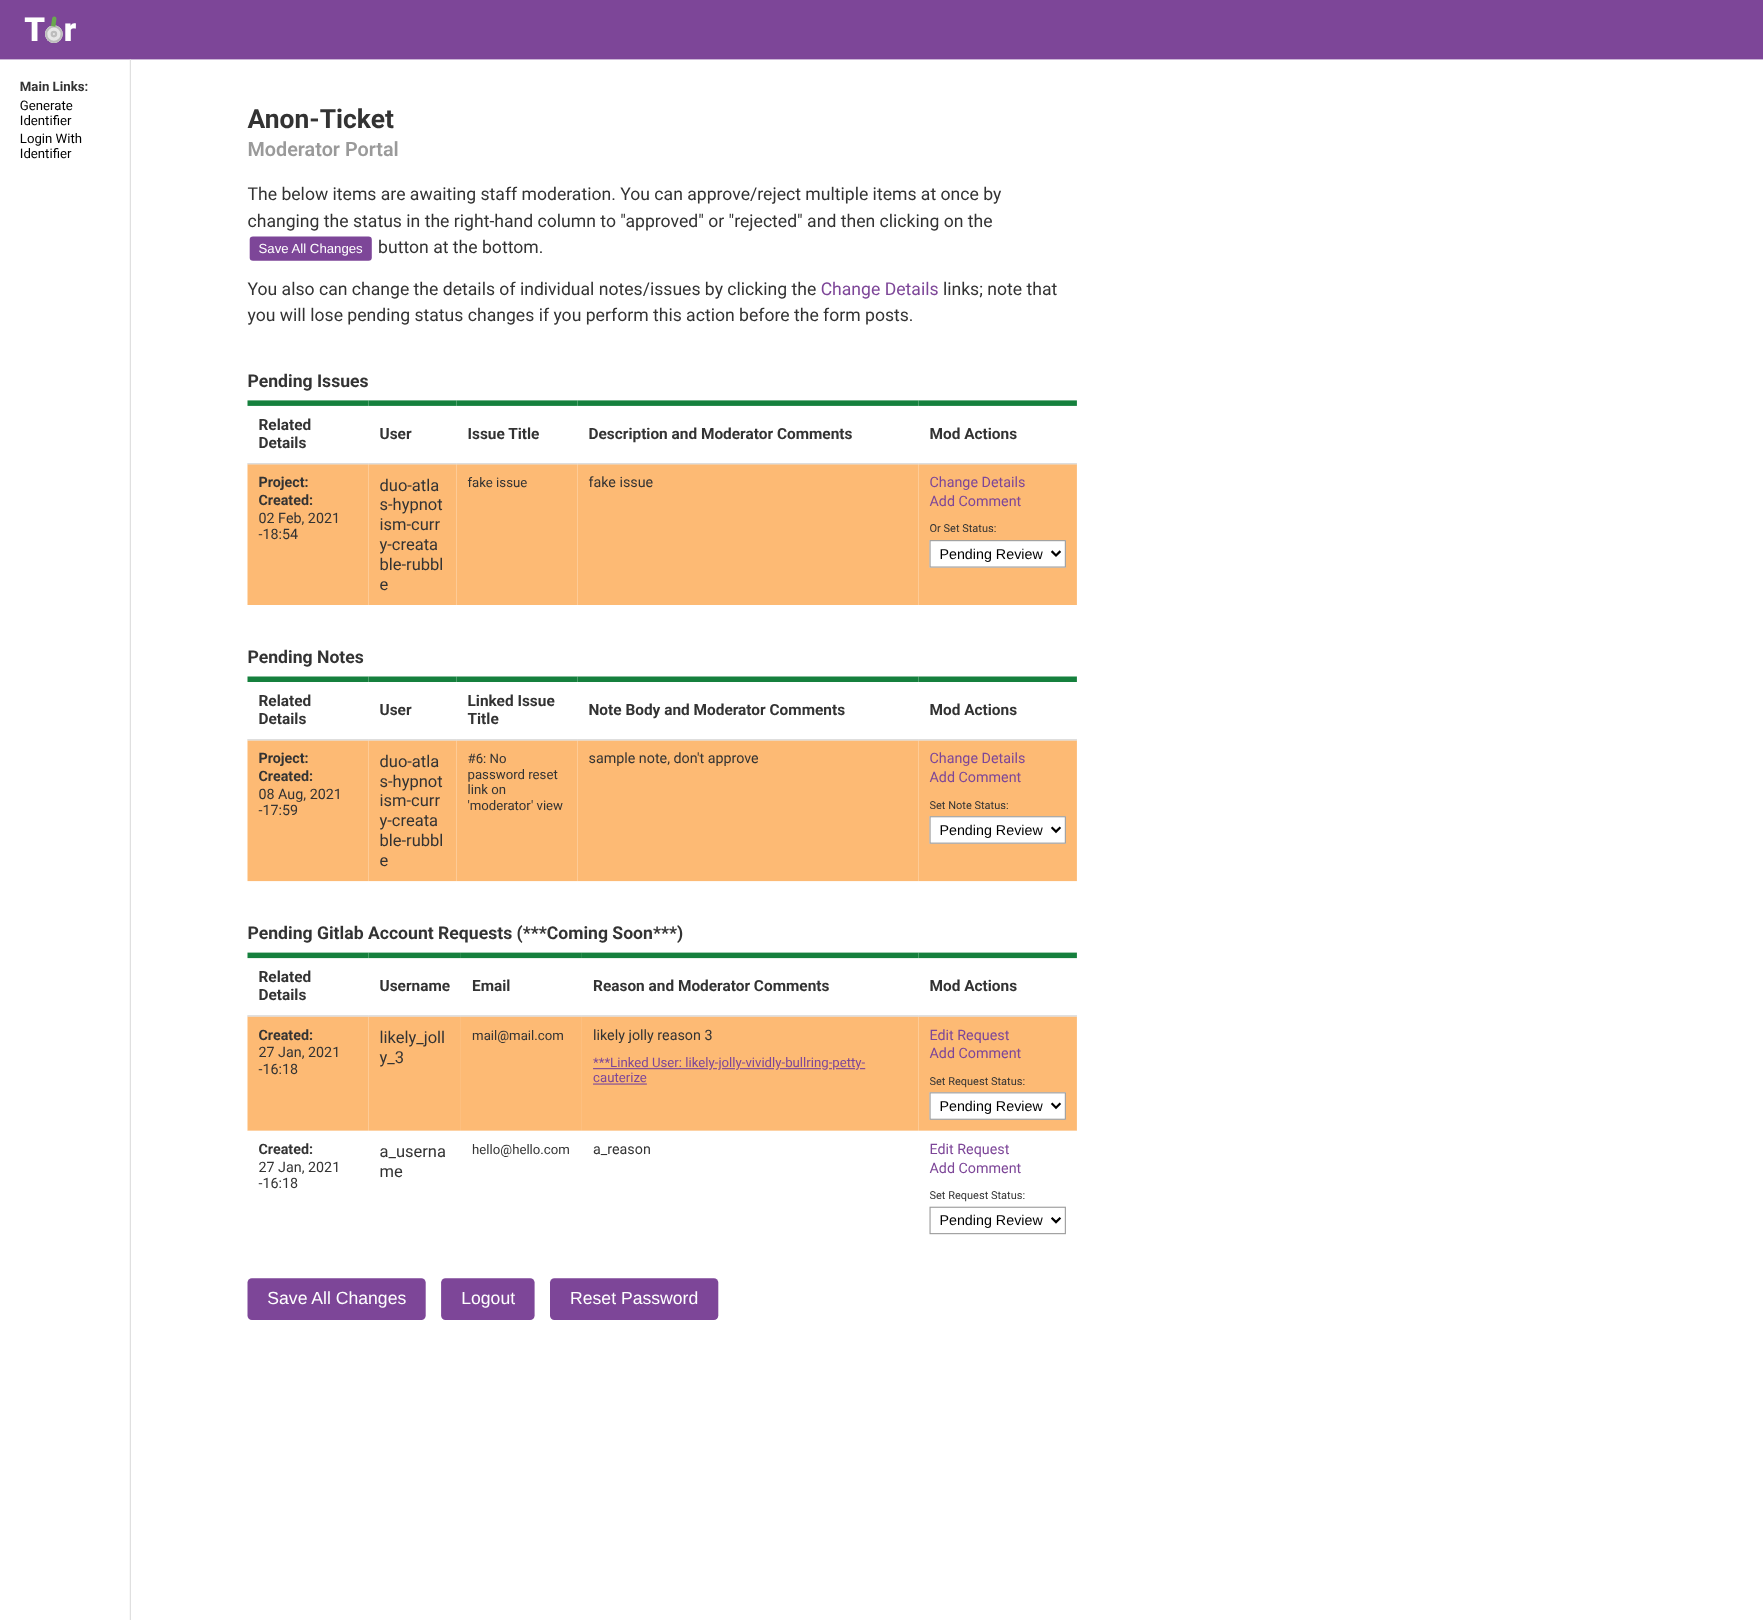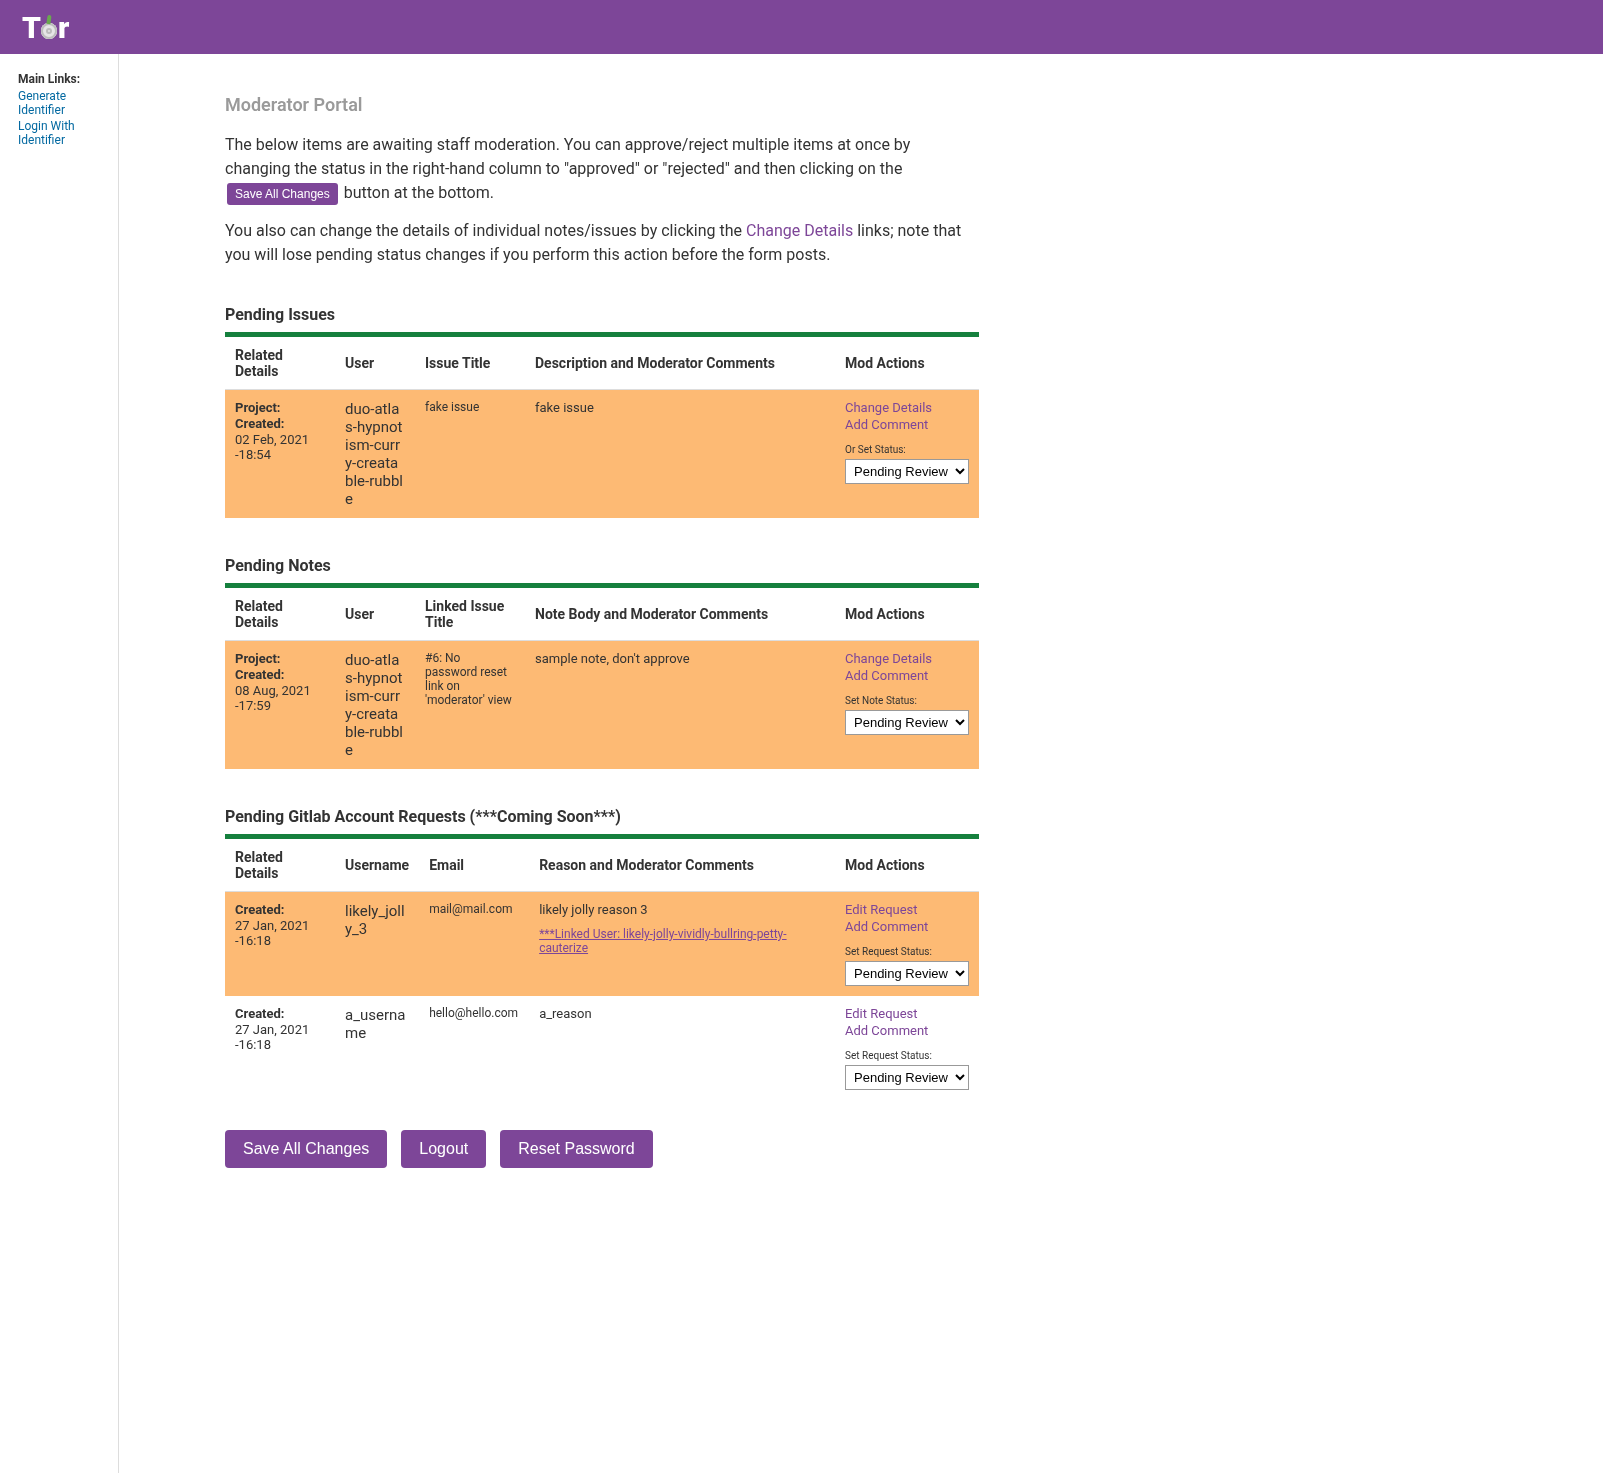--- a/index.html
+++ b/index.html
@@ -62,21 +62,21 @@
       padding: 18px 8px 18px 18px;
       font-size: 12px;
       min-height: calc(100vh - 54px);
     }
     .sidebar .heading {
       font-weight: 700;
       margin-bottom: 3px;
     }
     .sidebar a {
       display: block;
-      color: #0369a1;
+      color: #000000;
       text-decoration: none;
       margin-bottom: 2px;
     }
     .main {
       flex: 1;
       padding: 40px 200px 40px 106px;
       max-width: 1060px;
     }
     h1.title {
       font-size: 24px;
@@ -195,20 +195,21 @@
 </div>
 
 <div class="layout">
   <aside class="sidebar">
     <div class="heading">Main Links:</div>
     <a href="#">Generate Identifier</a>
     <a href="#">Login With Identifier</a>
   </aside>
 
   <main class="main">
+    <h1 class="title">Anon-Ticket</h1>
     <h2 class="subtitle">Moderator Portal</h2>
 
     <div class="intro">
       <p>
         <span>The below items are awaiting staff moderation. You can approve/reject multiple items at once by changing the status in the right-hand column to "approved" or "rejected" and then clicking on the</span>
         <button class="btn-inline">Save All Changes</button>
         <span>button at the bottom.</span>
       </p>
       <p>
         <span>You also can change the details of individual notes/issues by clicking the</span>

